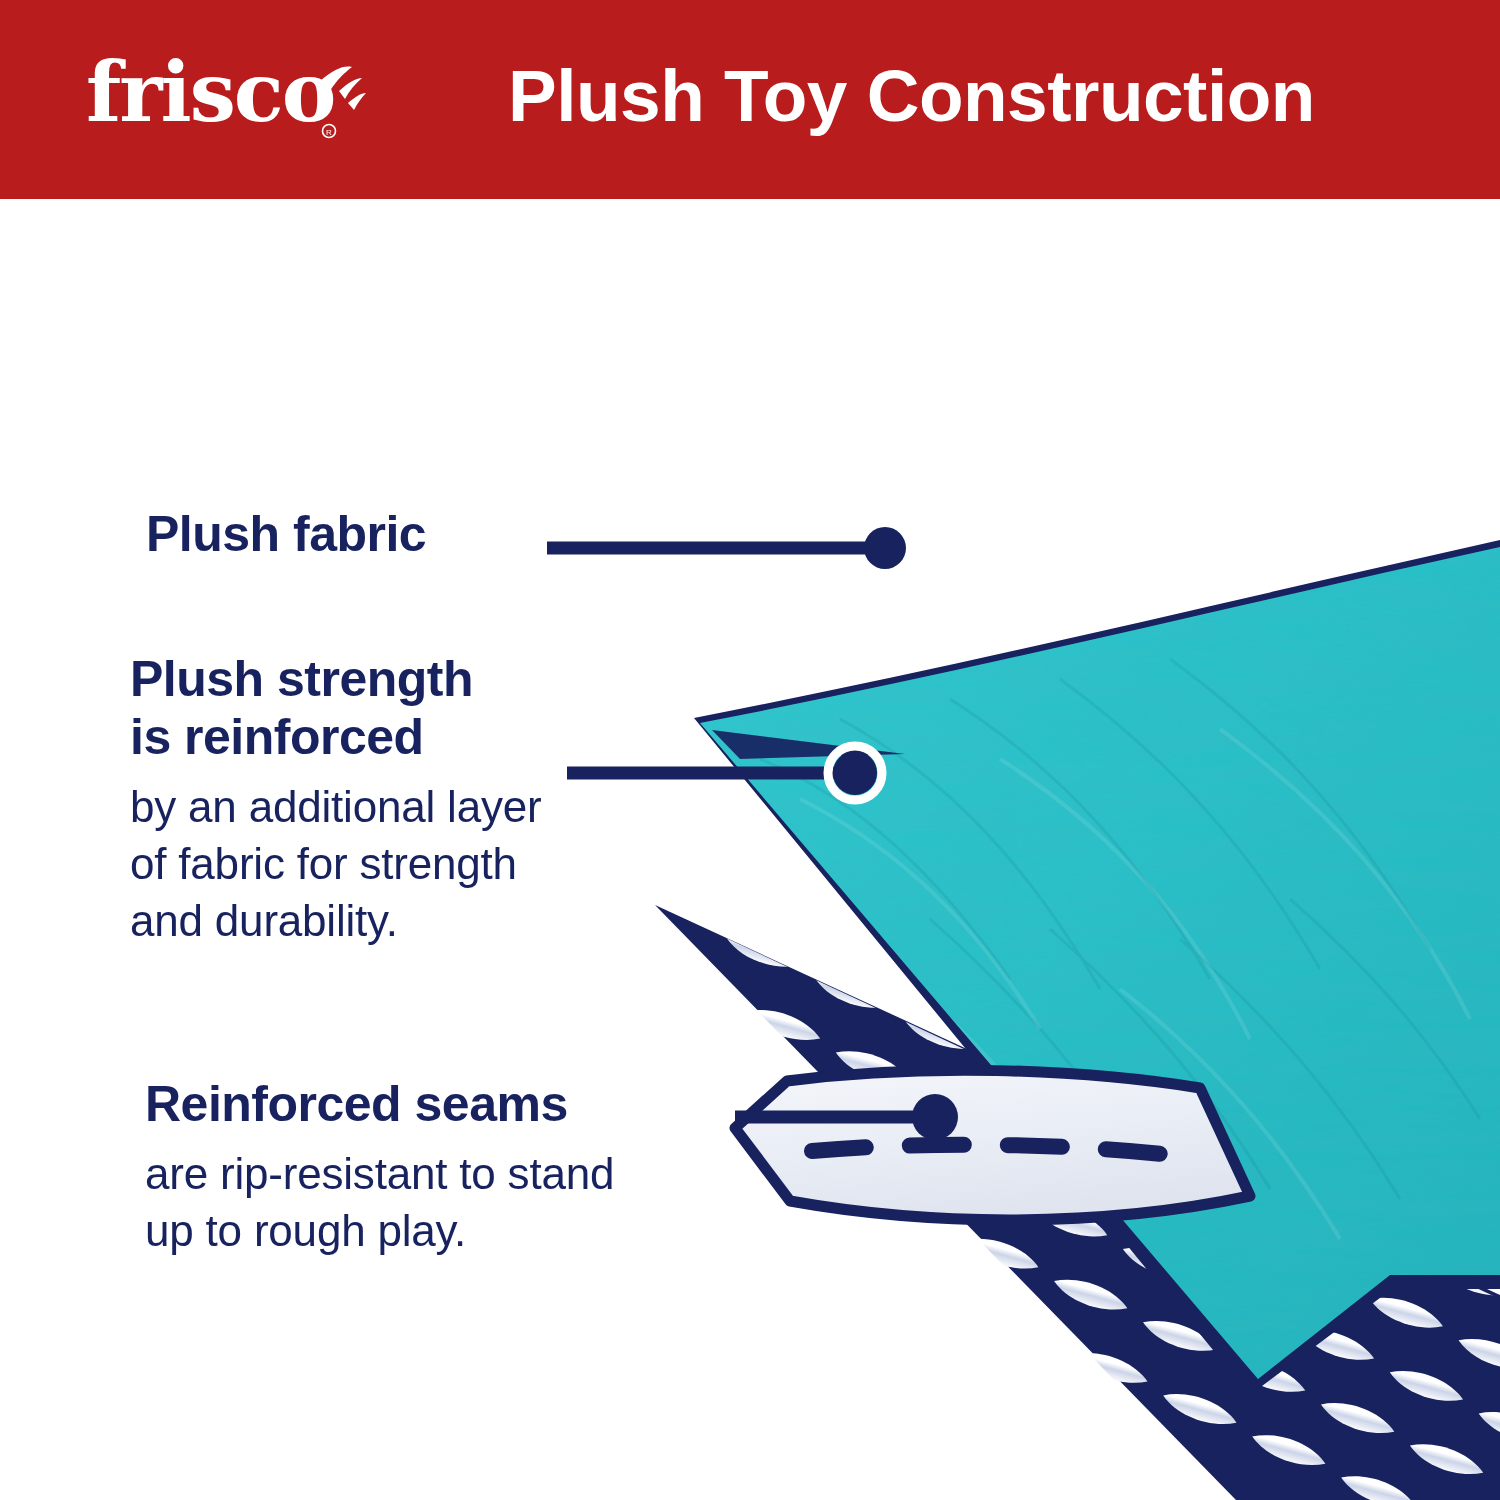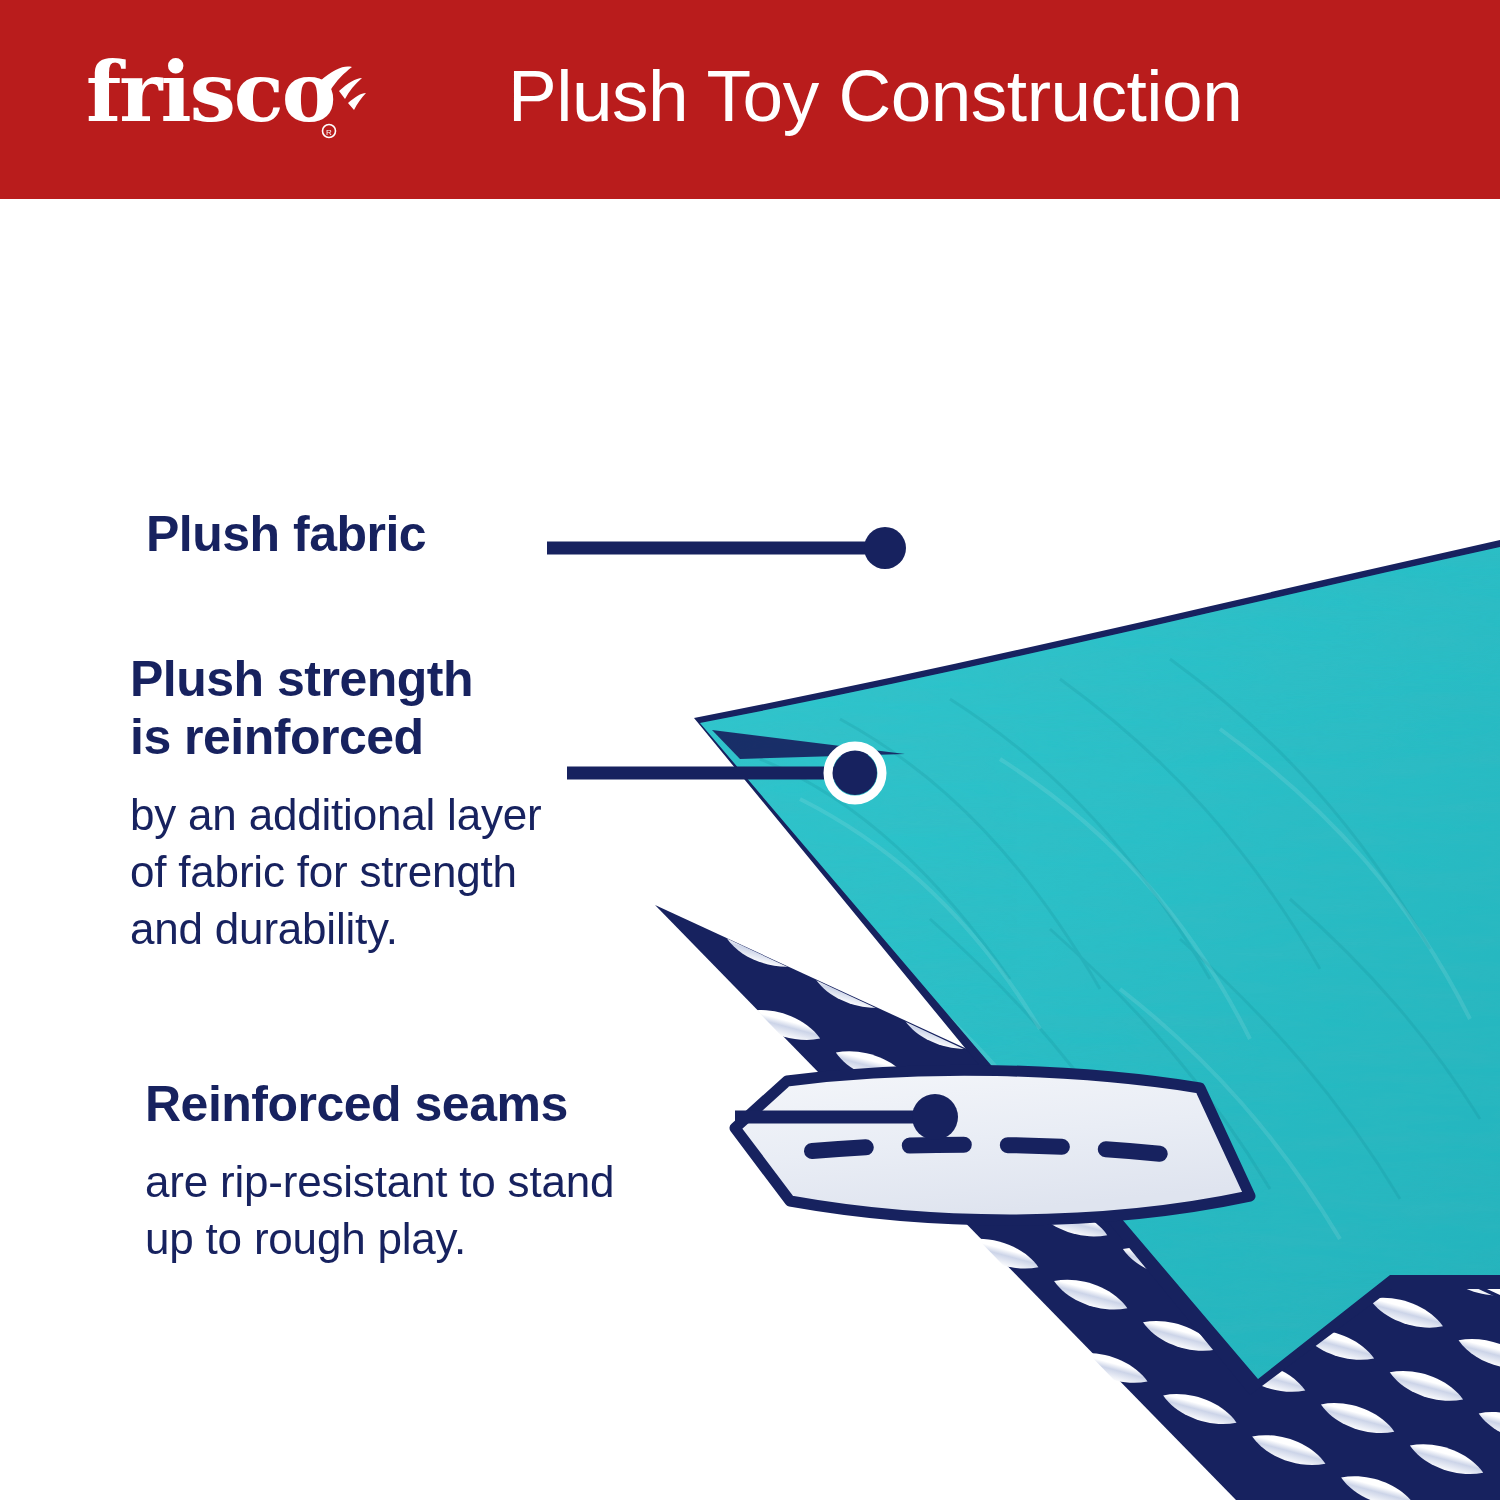--- a/index.html
+++ b/index.html
@@ -36,21 +36,21 @@
     height: 100px;
   }
   #header-title {
     position: absolute;
     left: 508px;
     top: 44px;
     width: 900px;
     height: 110px;
     color: #ffffff;
     font-size: 73px;
-    font-weight: 400;
+    font-weight: 700;
     letter-spacing: -0.5px;
     line-height: 104px;
     white-space: nowrap;
   }
 
   
   #illustration {
     position: absolute;
     left: 0;
     top: 199px;
@@ -69,21 +69,21 @@
     line-height: 1.16;
     letter-spacing: -0.5px;
     margin: 0;
     white-space: pre-line;
   }
   .callout .body {
     font-size: 44px;
     font-weight: 400;
     line-height: 1.30;
     letter-spacing: -0.2px;
-    margin: 20px 0 0 0;
+    margin: 12px 0 0 0;
     white-space: pre-line;
   }
 
   #callout-plush-fabric {
     left: 130px;
     top: 505px;
     width: 470px;
     margin-left: 16px;
   }
   #callout-plush-exterior {

